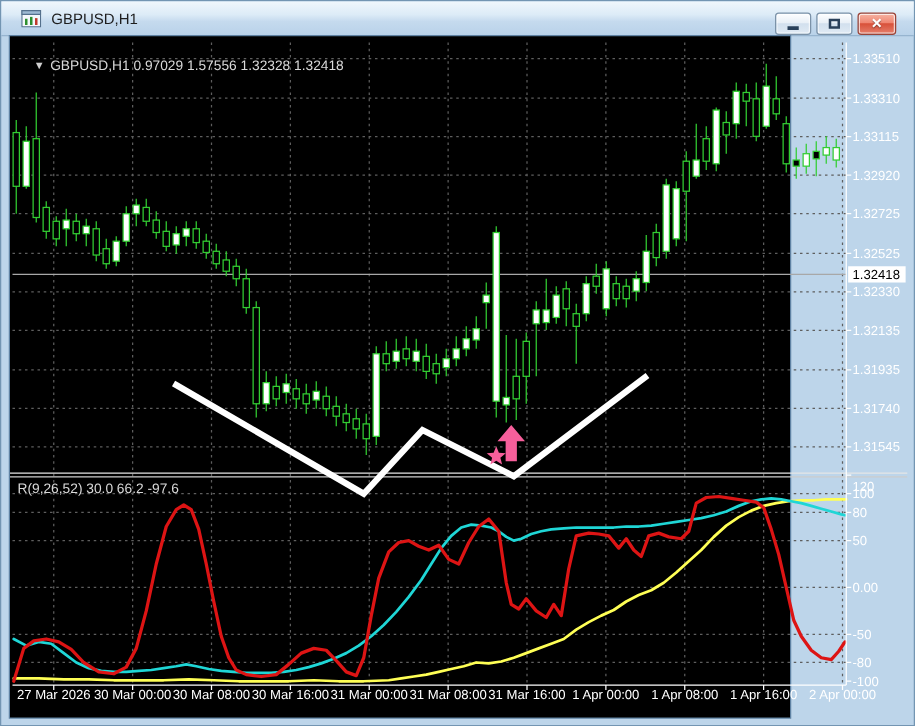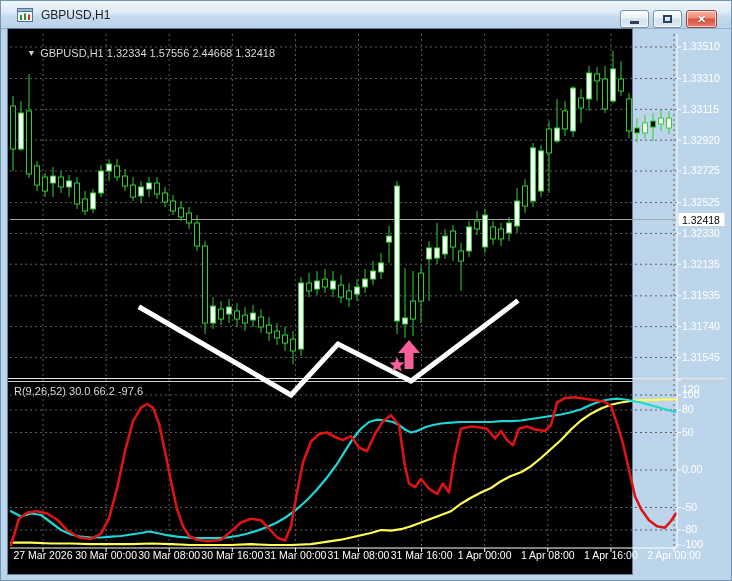--- a/index.html
+++ b/index.html
@@ -323,16 +323,16 @@
         <text x="673" y="558" fill="#ffffff" font-size="10.5" text-anchor="middle">2 Apr 00:00</text>
         <polyline points="140,307 290,394 337,343 410,380 515,301" fill="none" stroke="#ffffff" stroke-width="5" stroke-linecap="square" stroke-linejoin="miter"></polyline>
         <polygon points="408,339 419,352 412.5,352 412.5,368 403.5,368 403.5,352 397,352" fill="#f75f9b"></polygon>
         <polygon points="396,356 398.1,361.2 403.6,361.5 399.3,365.1 400.7,370.5 396,367.5 391.3,370.5 392.7,365.1 388.4,361.5 393.9,361.2" fill="#f75f9b"></polygon>
         <rect x="677.5" y="212.0103353238409" width="46" height="13" fill="#ffffff"></rect>
         <text x="681" y="222.5103353238409" fill="#000000" font-size="10.5" text-anchor="start">1.32418</text>
       </svg>
   </div>
 
   <div class="hdr" style="left:13px;top:34px;">
-    <span class="tri">▼</span><span>GBPUSD,H1</span> <span>1.32334</span> <span>1.57556</span> <span>2.44668</span> <span>1.32418</span>
+    <span class="tri">▼</span><span>GBPUSD,H1</span> <span>0.97029</span> <span>1.57556</span> <span>1.32328</span> <span>1.32418</span>
   </div>
   <div class="hdr" style="left:13px;top:384px;">R(9,26,52) 30.0 66.2 -97.6</div>
 </div>
 
 </body></html>

